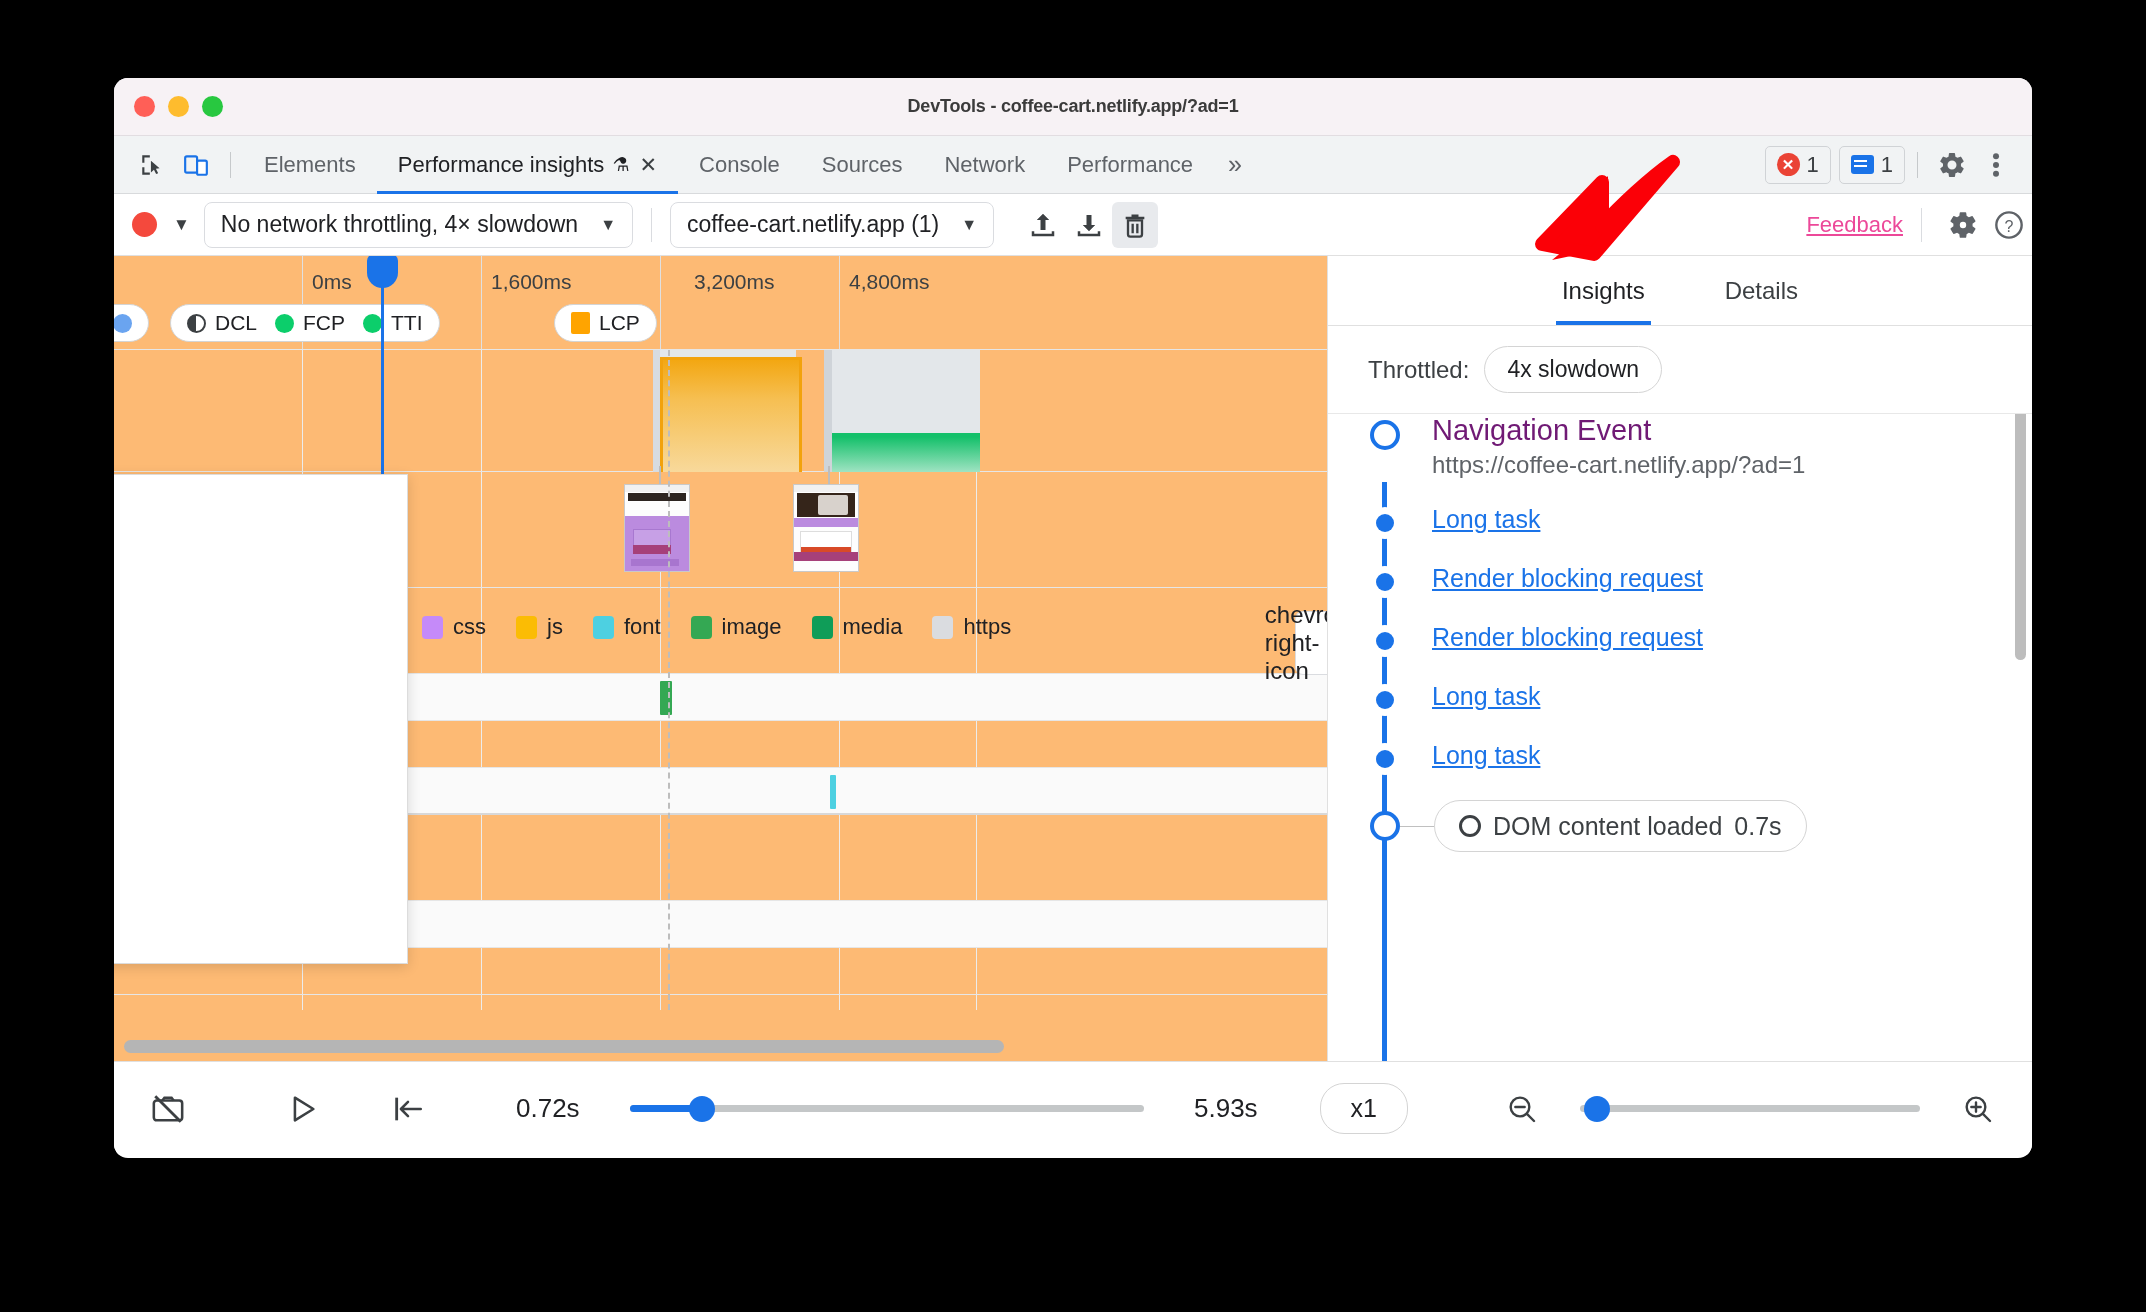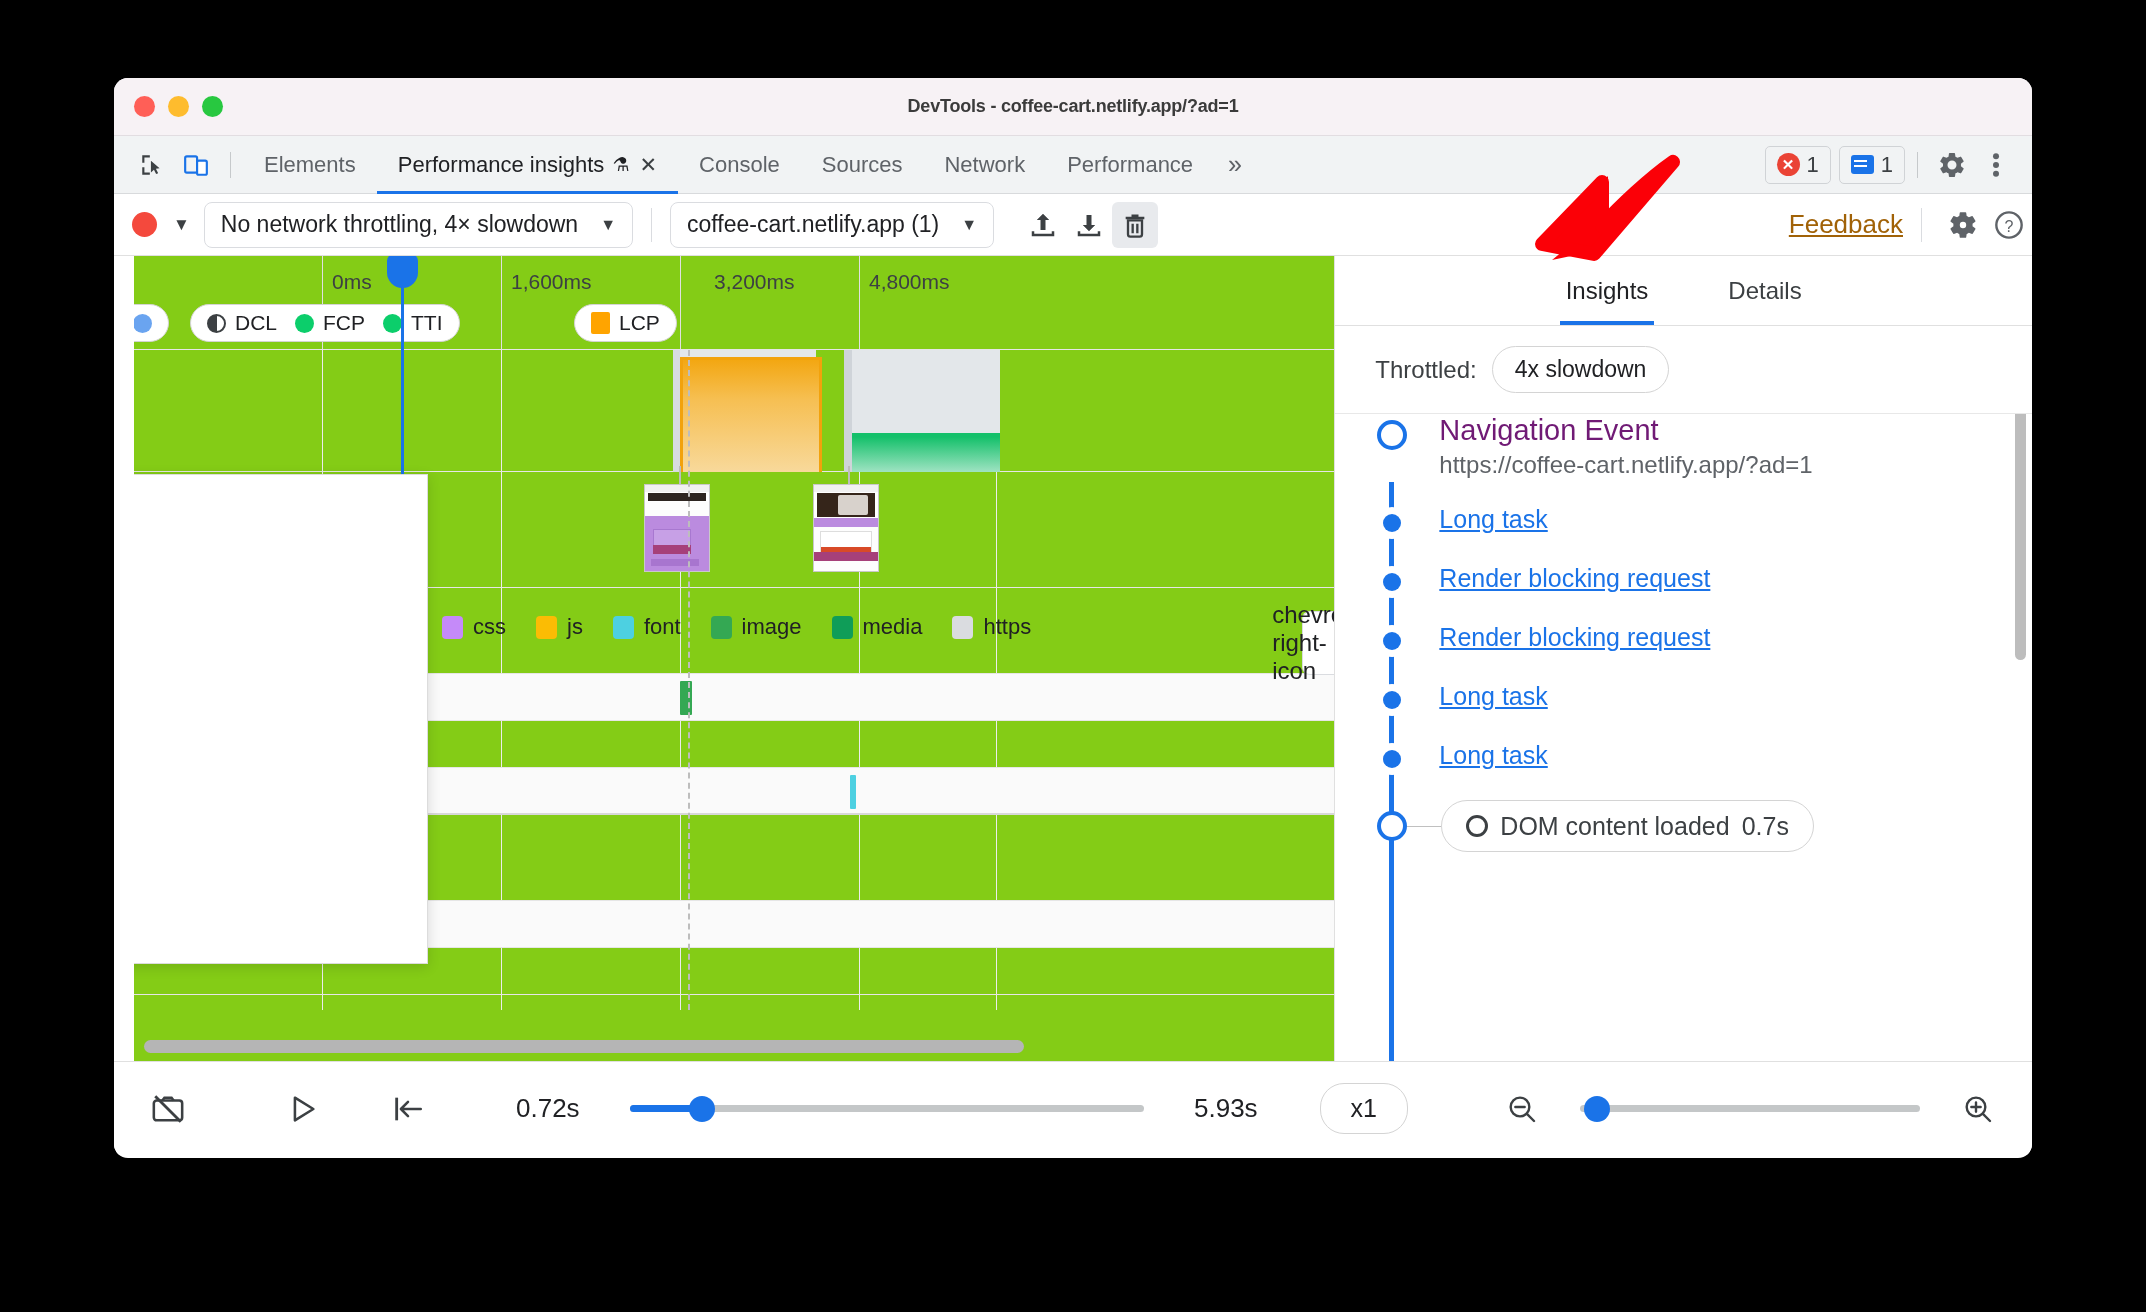--- a/index.html
+++ b/index.html
@@ -107,29 +107,29 @@
     white-space: nowrap;
   }
   .select .sc { font-size: 16px; color:#3c4043; }
   .tool-sep { width:1px; height:34px; background:#dadce0; margin: 0 18px; }
   .icon-btn {
     width: 46px; height:46px; border-radius:6px;
     display:flex; align-items:center; justify-content:center; cursor:pointer;
   }
   .icon-btn.pressed { background:#e8eaed; }
   .feedback {
-    font-size: 26px; color:#a16207; text-decoration: underline; cursor:pointer;
+    font-size: 22px; color:#ec4899; text-decoration: underline; cursor:pointer;
     white-space: nowrap;
   }
 
   
   .body { position: relative; height: 805px; display:flex; background:#fff; }
 
   
-  .timeline { position: relative; width: 1213px; height: 805px; background:#84cc16; overflow:hidden;margin-left:20px; }
+  .timeline { position: relative; width: 1213px; height: 805px; background:#fdba74; overflow:hidden; }
 
   .ruler { position:relative; height: 94px; border-bottom:1px solid #e6e6e6; }
   .rdiv { position:absolute; top:0; bottom:0; width:1px; background:#e0e0e0; }
   .rlabel { position:absolute; top:14px; font-size: 21px; color:#3c4043; white-space:nowrap; }
 
   .chip {
     position:absolute; display:flex; align-items:center; gap: 9px;
     height: 38px; padding: 0 16px;
     border: 1px solid #d4d4d4; border-radius: 19px; background:#fff;
     font-size: 21px; color:#202124; white-space: nowrap;

